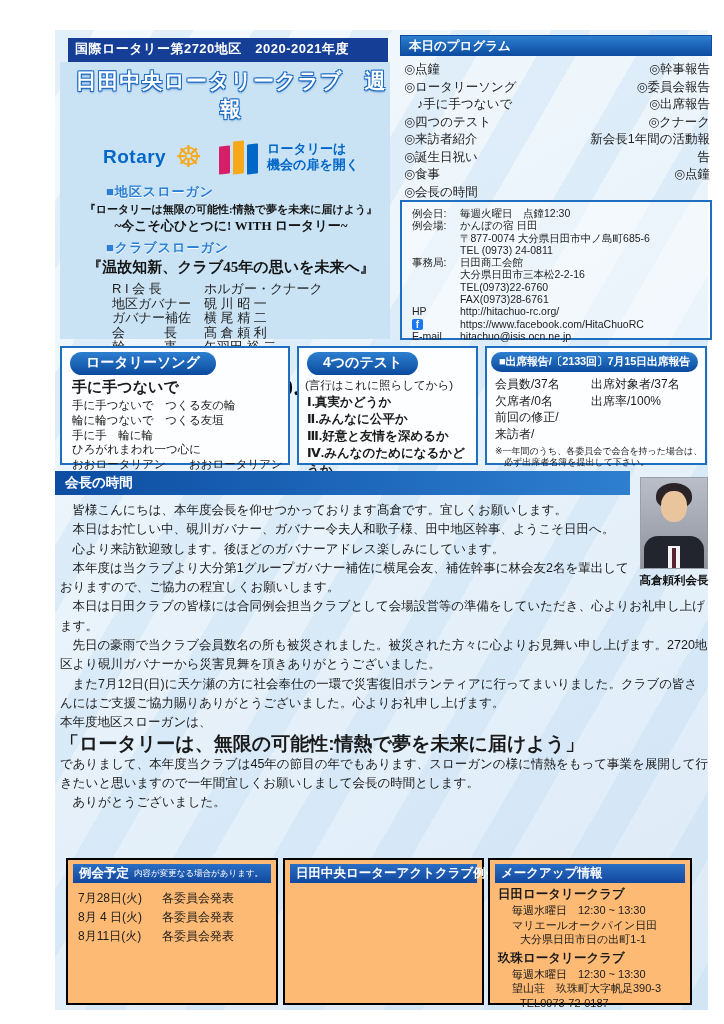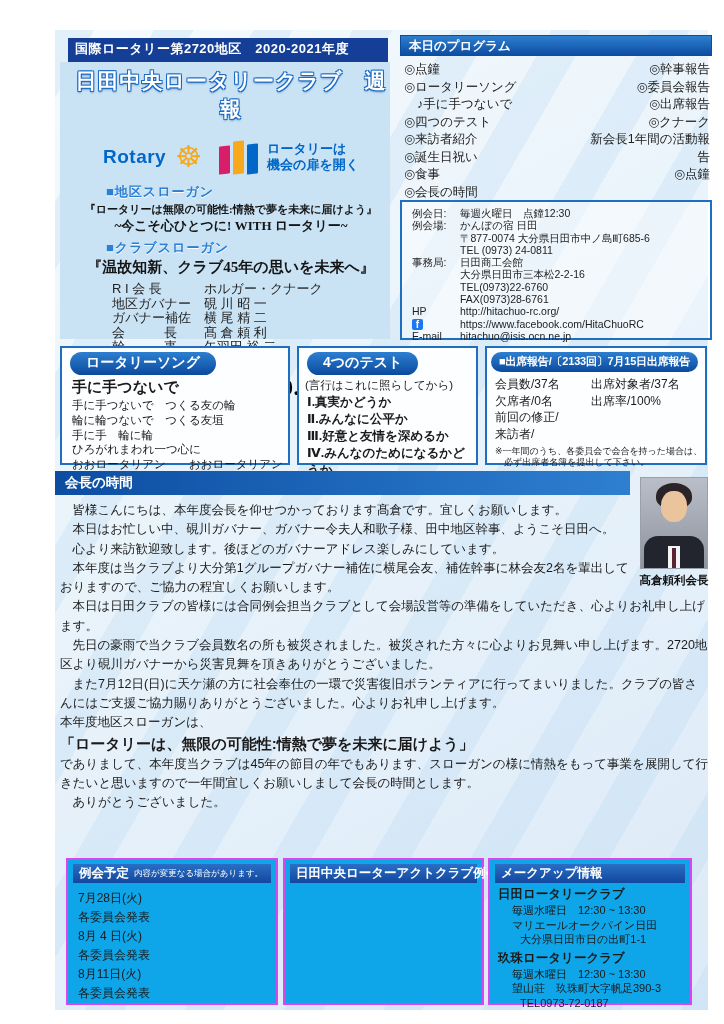--- a/index.html
+++ b/index.html
@@ -112,37 +112,37 @@
   .p-shirt{position:absolute;bottom:0;left:27px;width:12px;height:22px;background:#f4f4f4;}
   .p-tie{position:absolute;bottom:0;left:31px;width:4px;height:20px;background:#5a2430;}
   .photo-caption{
     position:absolute;left:626px;top:573px;width:96px;text-align:center;
     font-size:11.5px;font-weight:bold;color:#111;
   }
   .pres-body{position:absolute;left:60px;top:501px;width:650px;font-size:12.5px;line-height:19.3px;color:#1a1a1a;}
   .photo-float{float:right;width:78px;height:92px;}
   .pres-body p{margin:0;}
   .p-ind{text-indent:1em;}
-  .slogan-line{font-weight:bold;font-size:15px;line-height:22px;margin:1px 0;}
+  .slogan-line{font-weight:bold;font-size:19px;line-height:22px;margin:1px 0;}
   
   .bot-box{
     position:absolute;top:858px;height:147px;box-sizing:border-box;
-    border:2px solid #d946ef;background:#0ea5e9;
+    border:2px solid #000000;background:#fdba74;
   }
   .sched-box{left:66px;width:212px;}
   .rotaract-box{left:283px;width:201px;}
   .makeup-box{left:488px;width:204px;}
   .bot-header{
     margin:4px 5px 0;height:19px;background:linear-gradient(#2a6fc4,#12479e);color:#fff;
     display:flex;align-items:center;padding:0 6px;gap:5px;
   }
   .bot-header .bh-title{font-weight:bold;font-size:12.5px;white-space:nowrap;}
   .bot-header .bh-note{font-size:8.5px;white-space:nowrap;}
   .sched-rows{margin:6px 0 0 10px;font-size:12px;line-height:19px;}
-  .sched-row{display:flex;flex-direction:column;}
+  .sched-row{display:flex;}
   .sched-date{width:84px;white-space:pre;}
   .makeup-club{margin-top:3px;}
   .mk-name{font-weight:bold;font-size:12.5px;margin-left:8px;}
   .mk-line{font-size:11px;line-height:14.5px;margin-left:22px;white-space:pre;}
   .mk-line.deep{margin-left:30px;}
 </style>
 </head>
 <body>
 
 <div class="page-bg"></div>

